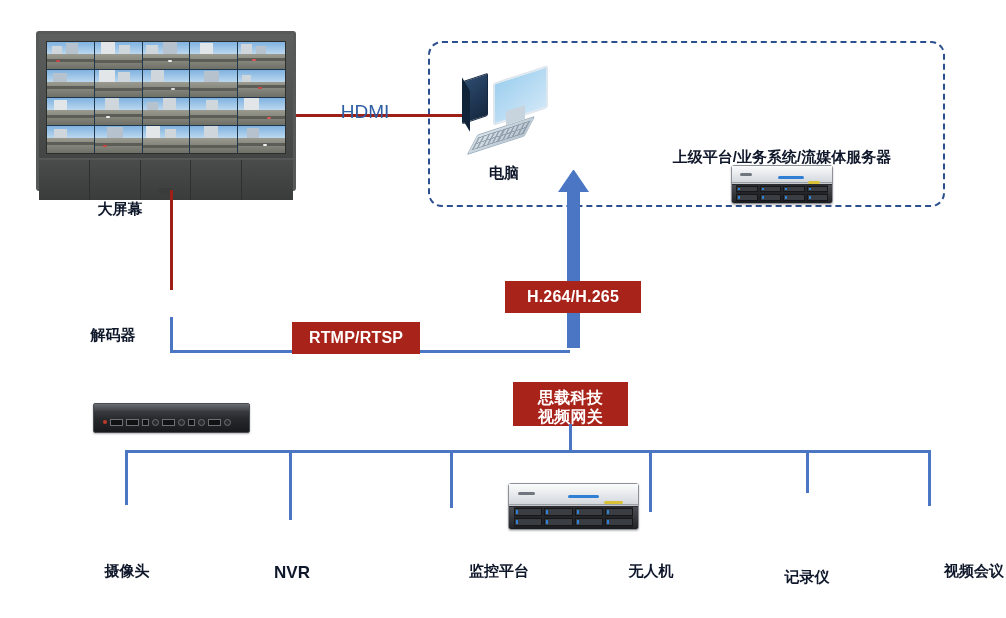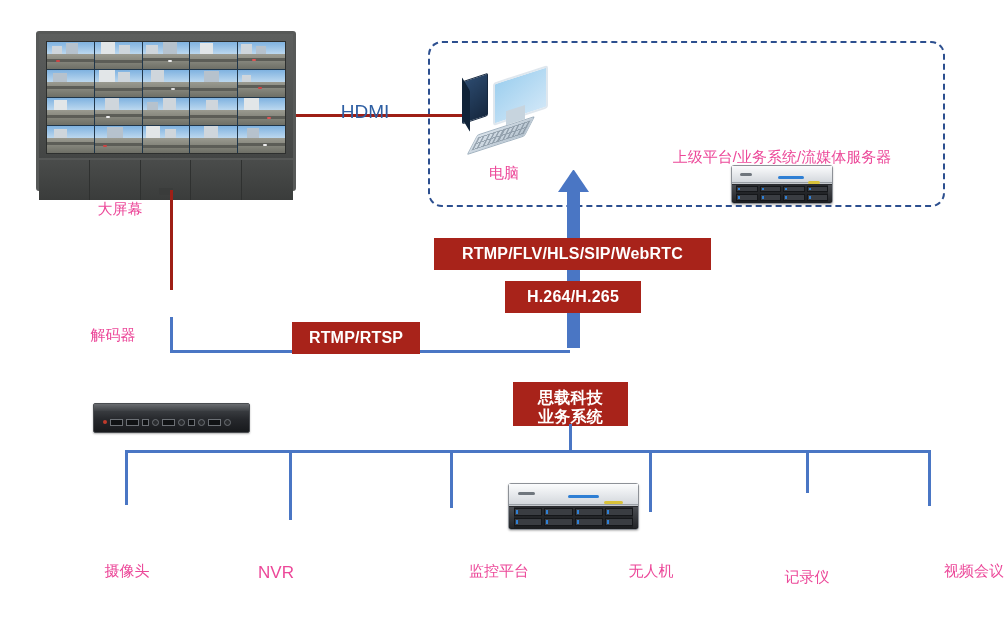--- a/index.html
+++ b/index.html
@@ -11,22 +11,22 @@
   #stage {
     position: relative;
     width: 1006px; height: 618px;
     background: #ffffff;
     overflow: hidden;
   }
   .abs { position: absolute; }
 
   
   .node-label {
-    color: #ec4899;
-    font-weight: normal;
+    color: #0f172a;
+    font-weight: bold;
     font-size: 15px;
     text-align: center;
     white-space: nowrap;
     line-height: 1.25;
   }
   .plain-label {
     color: #2e5fa3;
     font-weight: normal;
     font-size: 19px;
     text-align: center;
@@ -381,21 +381,20 @@
     </div>
   </div>
   <div class="abs node-label" style="left:632px; top:148px; width:300px;">上级平台/业务系统/流媒体服务器</div>
 
   <div class="abs wire-blue" style="left:567px; top:190px; width:13px; height:158px;"></div>
 
   <div class="abs" style="left:558px; top:170px; width:31px; height:22px;
        border-left:15px solid transparent; border-right:15px solid transparent;
        border-bottom:22px solid #4a76c4;"></div>
 
-  <div class="abs proto-tag" style="left:434px; top:238px; width:277px; height:32px;">RTMP/FLV/HLS/SIP/WebRTC</div>
 
   <div class="abs proto-tag" style="left:505px; top:281px; width:136px; height:32px;">H.264/H.265</div>
 
   <div class="abs decoder" style="left:93px; top:288px; width:157px; height:30px;">
     <div class="lip"></div>
     <div class="ports">
       <span class="led"></span>
       <span class="prt wide"></span>
       <span class="prt wide"></span>
       <span class="prt"></span>
@@ -430,37 +429,37 @@
         <div class="bay"></div>
       <div class="bay"></div>
         <div class="bay"></div>
         <div class="bay"></div>
         <div class="bay"></div>
     </div>
   </div>
 
   <div class="abs proto-tag multiline" style="left:513px; top:382px; width:115px; height:44px;">
     <div>思载科技</div>
-    <div>业务系统</div>
+    <div>视频网关</div>
   </div>
 
   <div class="abs wire-blue" style="left:569px; top:424px; width:3px; height:28px;"></div>
 
   <div class="abs wire-blue" style="left:125px; top:450px; width:806px; height:3px;"></div>
 
   <div class="abs wire-blue" style="left:125px; top:450px; width:3px; height:55px;"></div>
   <div class="abs wire-blue" style="left:289px; top:450px; width:3px; height:70px;"></div>
   <div class="abs wire-blue" style="left:450px; top:450px; width:3px; height:58px;"></div>
   <div class="abs wire-blue" style="left:649px; top:450px; width:3px; height:62px;"></div>
   <div class="abs wire-blue" style="left:806px; top:450px; width:3px; height:43px;"></div>
   <div class="abs wire-blue" style="left:928px; top:450px; width:3px; height:56px;"></div>
 
   <div class="abs node-label" style="left:77px; top:562px; width:100px;">摄像头</div>
 
-  <div class="abs node-label" style="left:226px; top:562px; width:100px; font-size:17px;">NVR</div>
+  <div class="abs node-label" style="left:242px; top:562px; width:100px; font-size:17px;">NVR</div>
 
   <div class="abs node-label" style="left:449px; top:562px; width:100px;">监控平台</div>
 
   <div class="abs node-label" style="left:601px; top:562px; width:100px;">无人机</div>
 
   <div class="abs node-label" style="left:757px; top:568px; width:100px;">记录仪</div>
 
   <div class="abs node-label" style="left:924px; top:562px; width:100px;">视频会议</div>
 
 </div>

